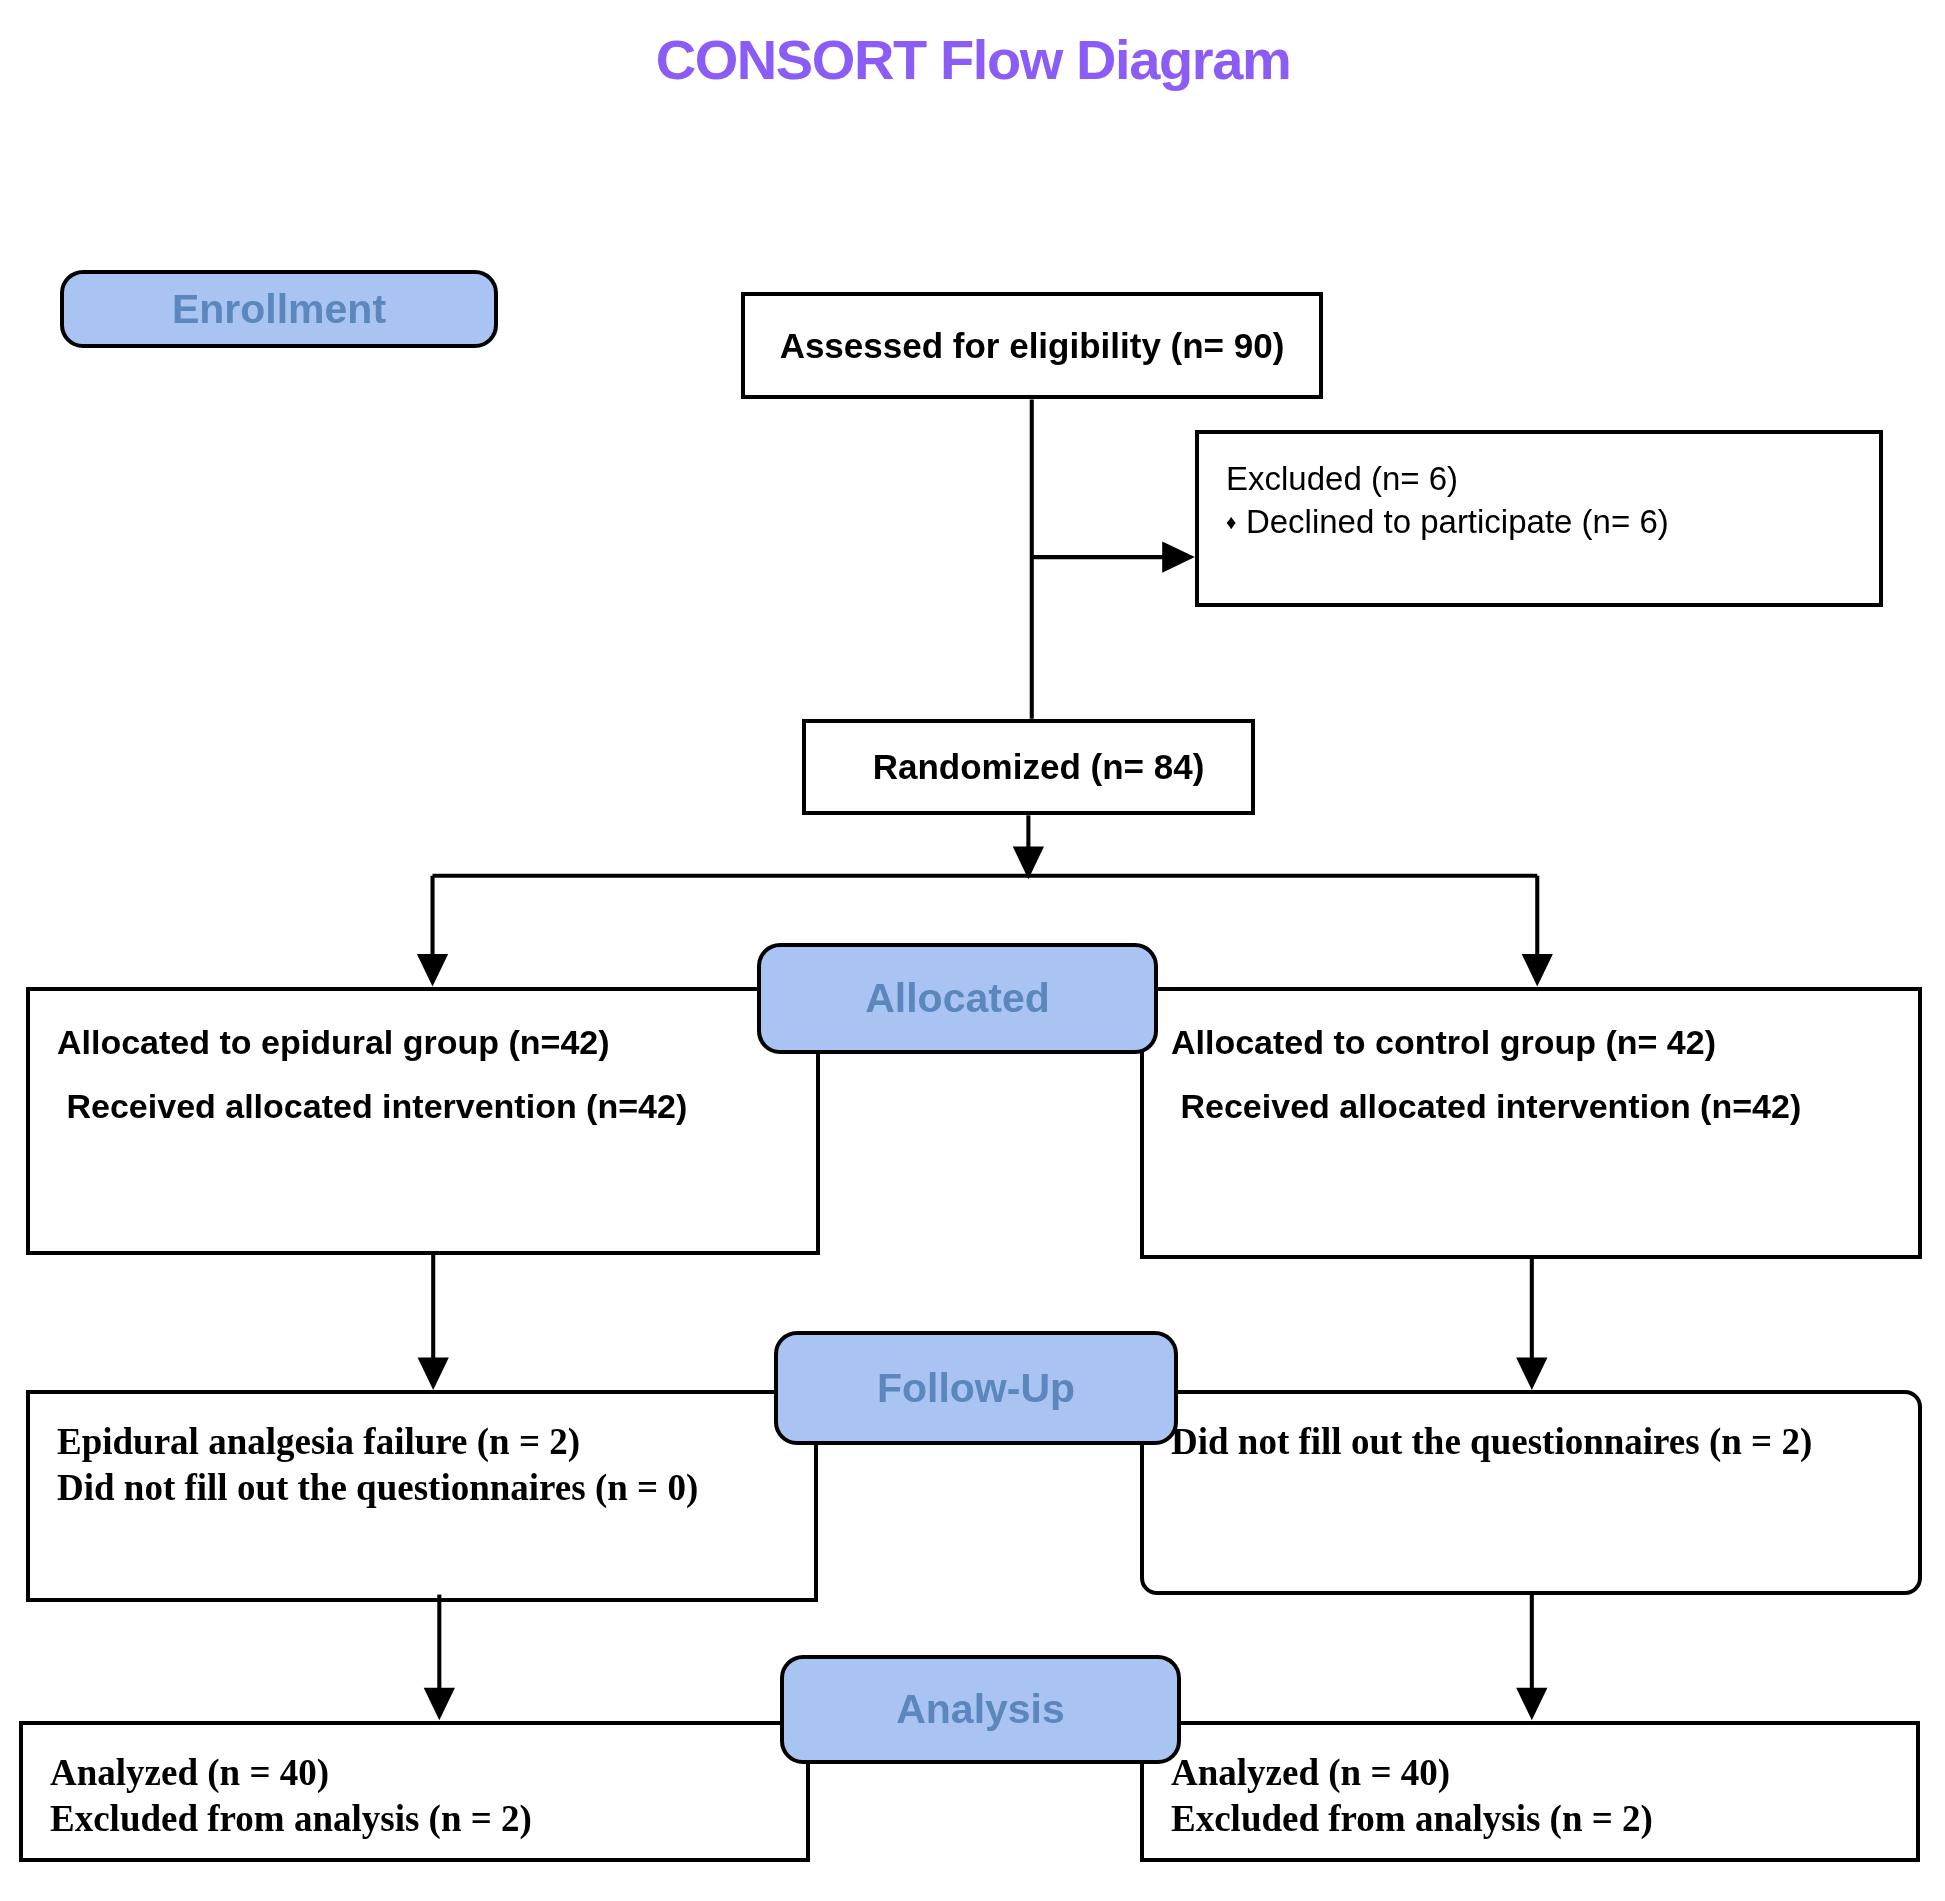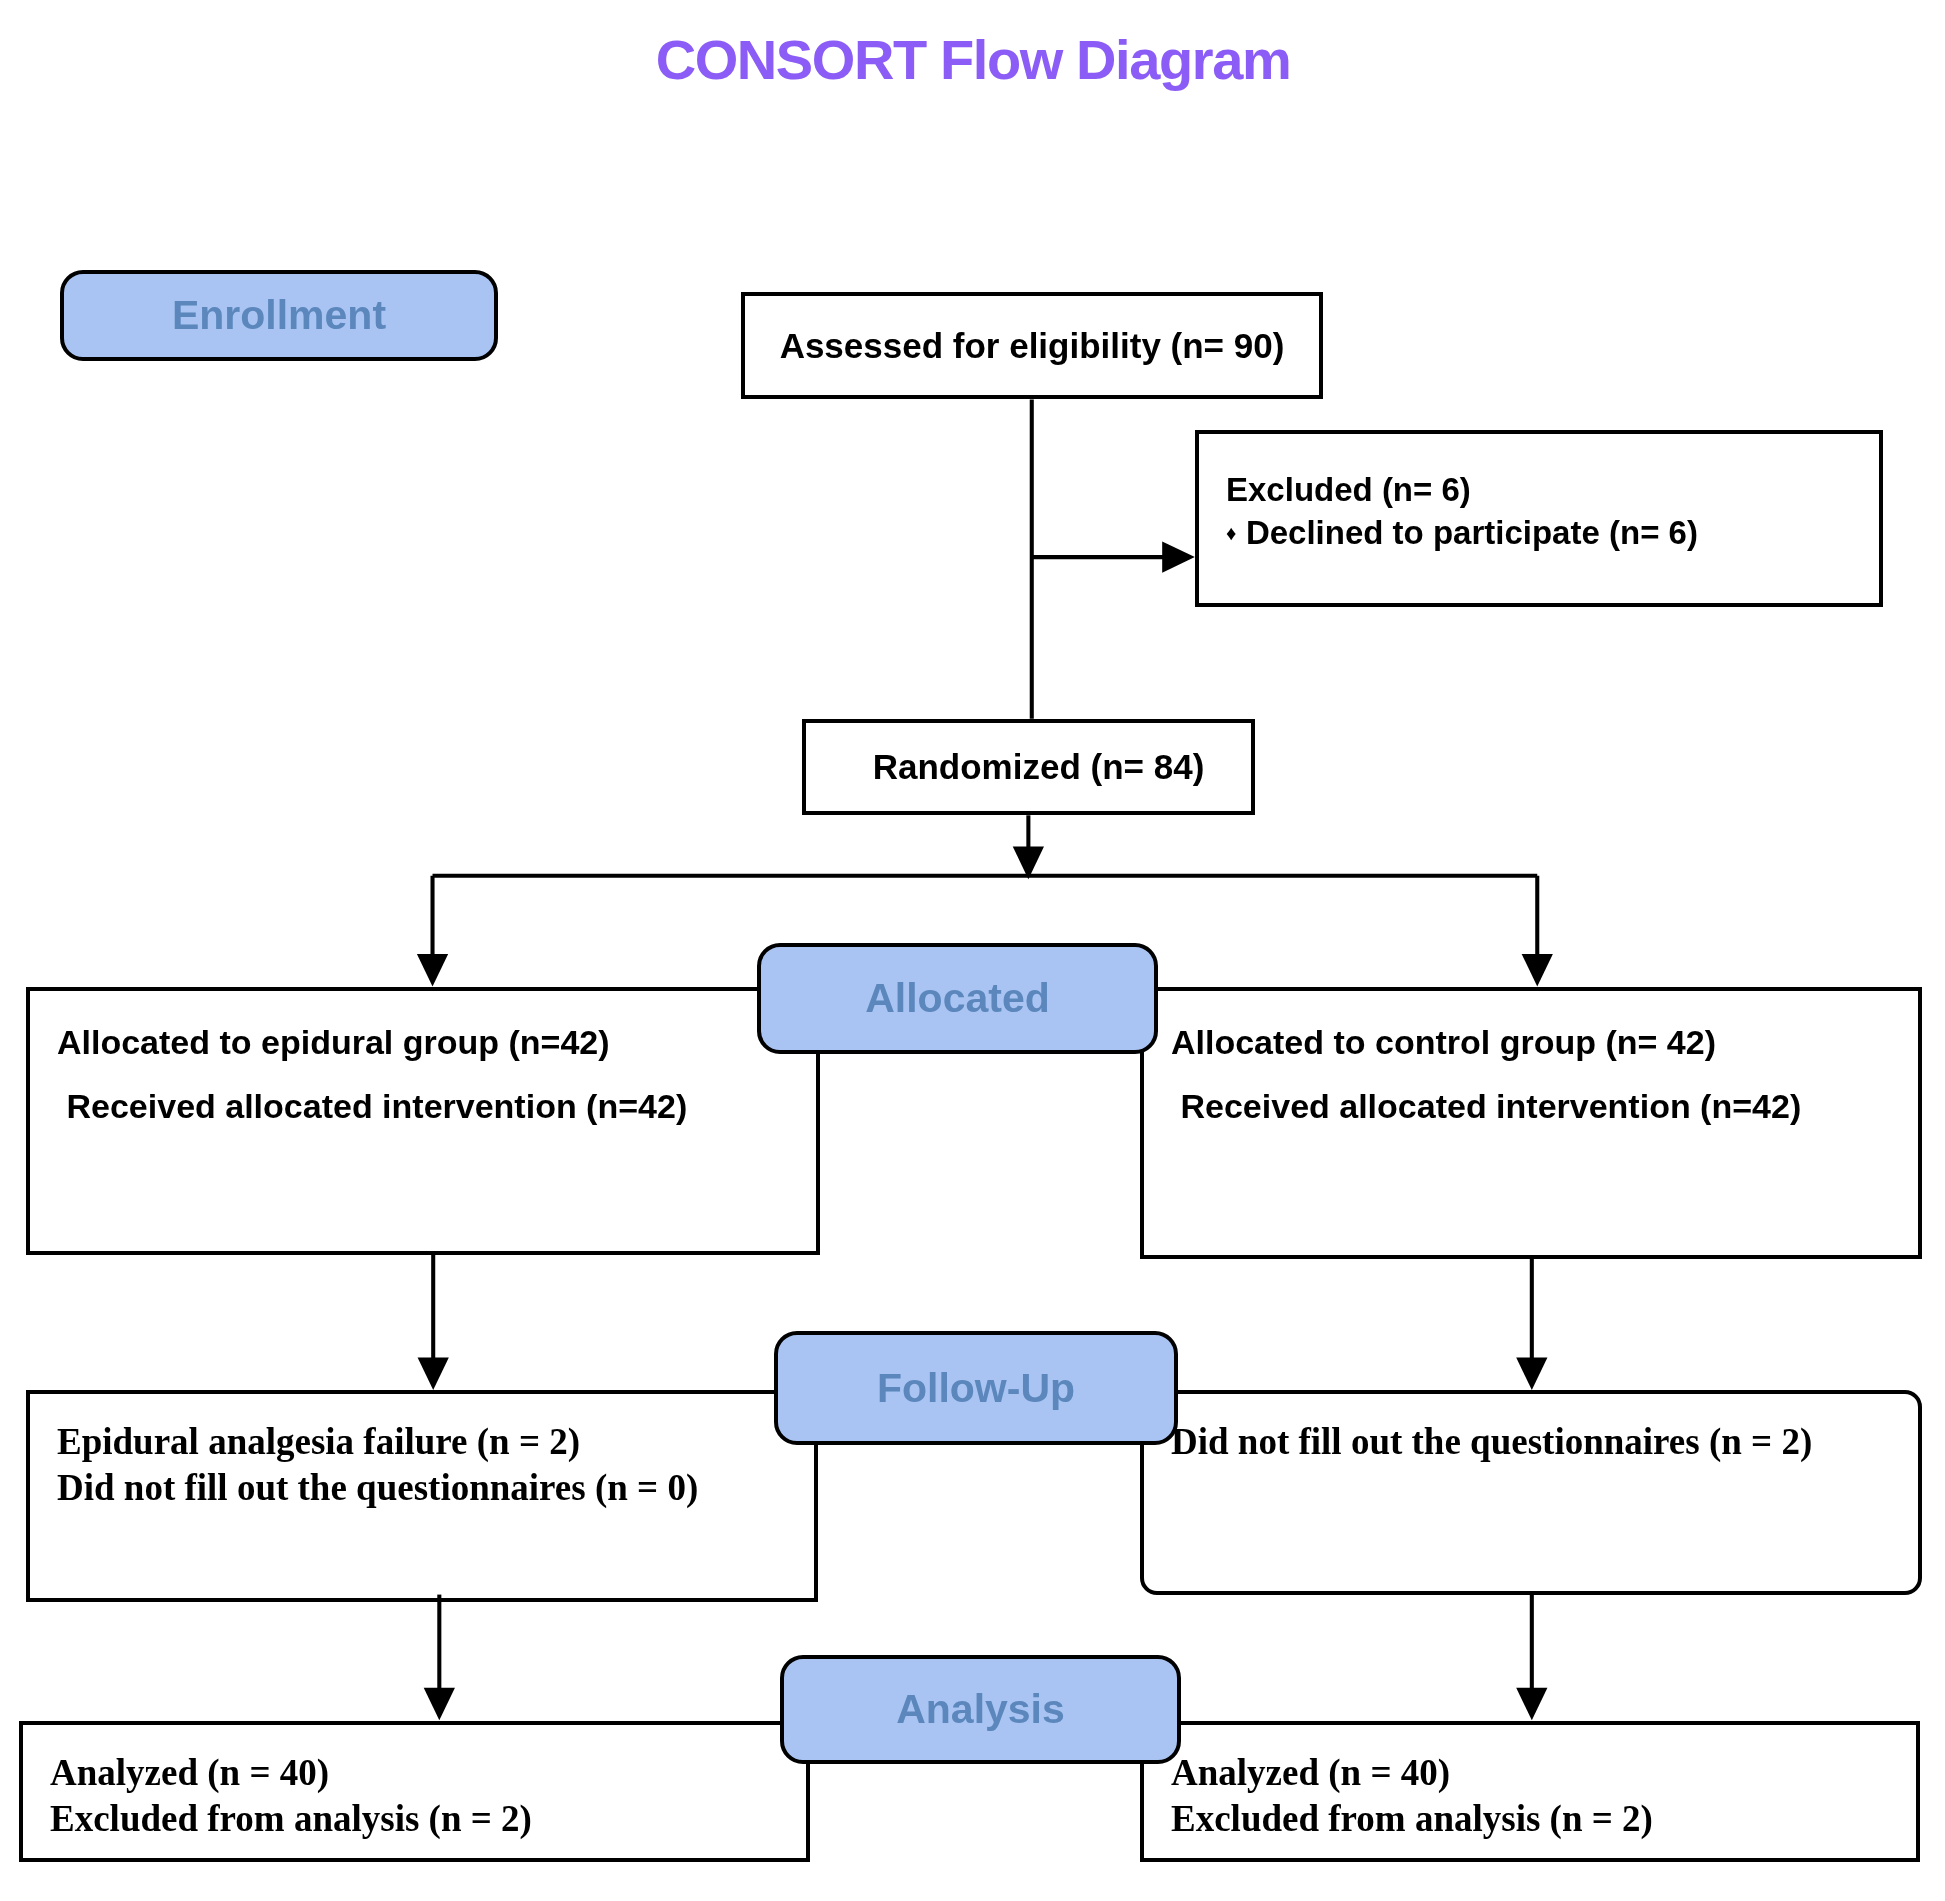--- a/index.html
+++ b/index.html
@@ -45,41 +45,41 @@
   }
   .stage span{
     font-size:41px;font-weight:bold;color:var(--stage-text);
   }
   .center-text{
     display:flex;align-items:center;justify-content:center;
     font-size:35px;font-weight:bold;
   }
   .excluded-text{
     padding:23px 13.6px 0 27px;
-    font-size:33px;font-weight:bold;line-height:43px;margin-top:11px;
+    font-size:33px;font-weight:normal;line-height:43px;
   }
   .bullet{
     display:inline-block;
     font-size:20.4px;
     margin-right:9.5px;
     transform:translateY(-4.1px);
   }
   .alloc-text{
     padding:30px 13.6px 0 27px;
     font-size:34px;font-weight:bold;line-height:42px;
   }
   .alloc-text .l1{margin-bottom:22px;}
   .alloc-text .l2{padding-left:9.5px;}
   .serif-text{
     font-family:"Liberation Serif",serif;
     padding:24.5px 13.6px 0 27px;
     font-size:37px;font-weight:bold;line-height:46px;
   }
   
-  #enrollment-stage{left:60px;top:270px;width:438px;height:91px;}
+  #enrollment-stage{left:60px;top:270px;width:438px;height:78px;}
   #assessed-box{left:741px;top:292px;width:582px;height:107px;}
   #excluded-box{left:1195px;top:430px;width:688px;height:177px;}
   #randomized-box{left:802px;top:719px;width:453px;height:96px;padding-left:20px;}
   #allocation-stage{left:757px;top:943px;width:401px;height:111px;}
   #alloc-left-box{left:26px;top:987px;width:794px;height:268px;}
   #alloc-right-box{left:1140px;top:987px;width:782px;height:272px;}
   #followup-stage{left:774px;top:1331px;width:404px;height:114px;}
   #fu-left-box{left:26px;top:1390px;width:792px;height:212px;}
   #fu-right-box{left:1140px;top:1390px;width:782px;height:205px;border-radius:17px;}
   #analysis-stage{left:780px;top:1655px;width:401px;height:109px;}

